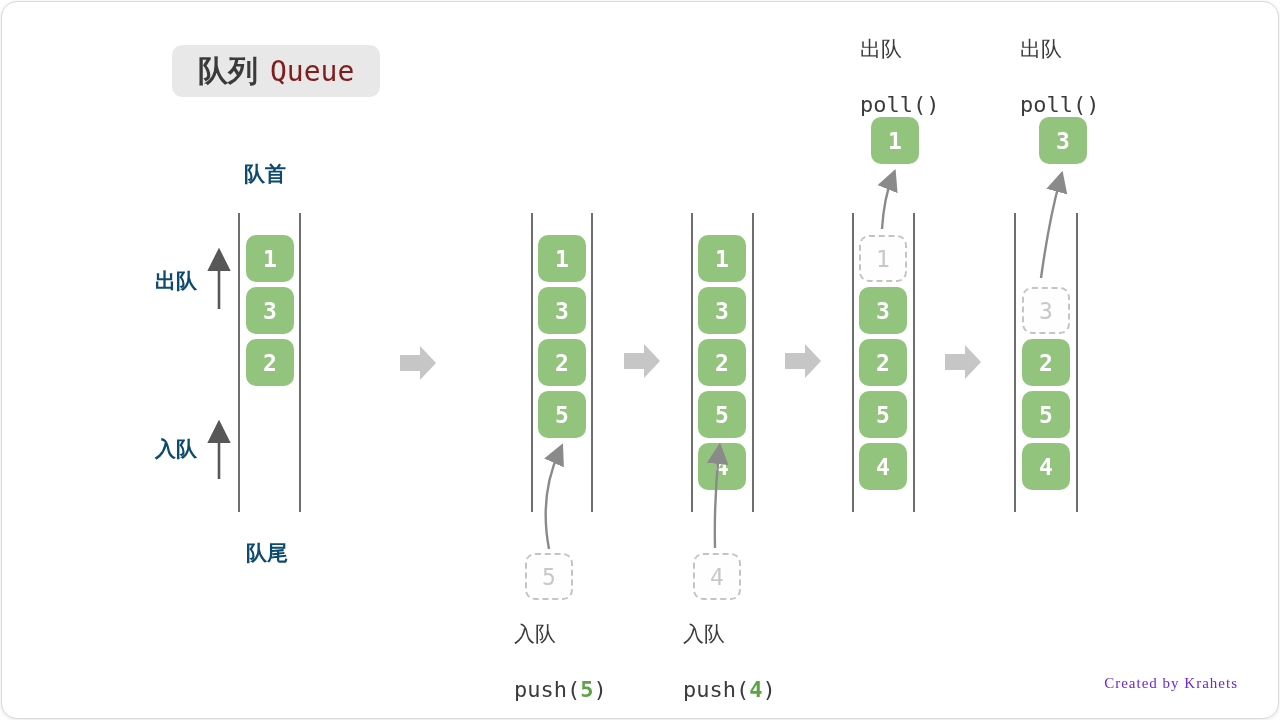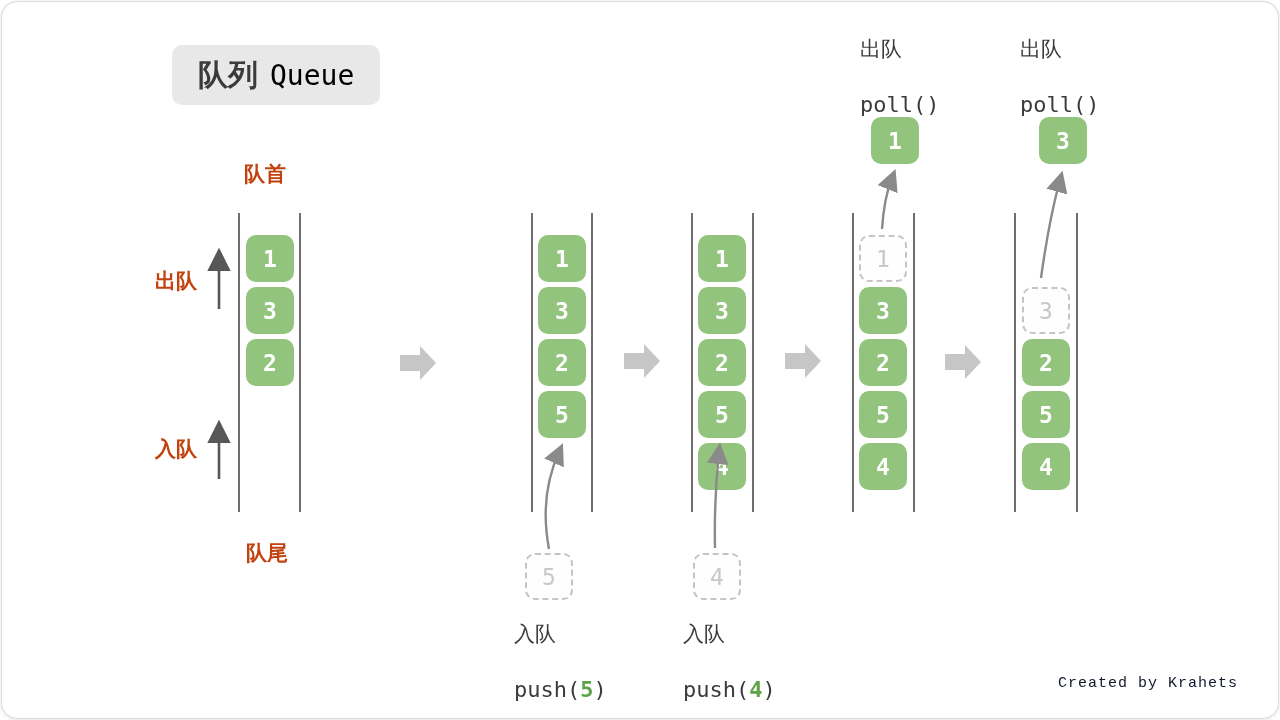--- a/index.html
+++ b/index.html
@@ -1,48 +1,48 @@
 <!DOCTYPE html>
 <html><head>
 <meta charset="utf-8">
 <style>
   html,body{margin:0;padding:0;background:#ffffff;width:1280px;height:720px;
     font-family:"DejaVu Sans","Liberation Sans",sans-serif;}
   .canvas{position:absolute;left:1px;top:1px;width:1276px;height:716px;
     background:#ffffff;border:1px solid #dadada;border-radius:16px;
     box-shadow:0 1px 4px rgba(0,0,0,.10);overflow:hidden;}
   
-  .badge{position:absolute;left:170px;top:43px;height:60px;padding:0 26px;
+  .badge{position:absolute;left:170px;top:43px;height:52px;padding:0 26px;
     background:#e8e8e8;border-radius:10px;display:flex;align-items:center;gap:12px;}
   .badge .zh{font-size:30px;font-weight:700;color:#3a3a3a;}
-  .badge .en{font-size:28px;color:#000000;font-family:"DejaVu Sans Mono","Liberation Mono",monospace;}
+  .badge .en{font-size:28px;color:#7f1d1d;font-family:"DejaVu Sans Mono","Liberation Mono",monospace;}
   
-  .side-label{position:absolute;font-size:21px;font-weight:700;color:#c2410c;white-space:nowrap;}
+  .side-label{position:absolute;font-size:21px;font-weight:700;color:#0c4a6e;white-space:nowrap;}
   
   .rail{position:absolute;top:211px;width:2px;height:299px;background:#6e6e6e;}
   
   .vbox{position:absolute;width:48px;height:47px;border-radius:10px;
     display:flex;align-items:center;justify-content:center;
     font-family:"DejaVu Sans Mono","Liberation Mono",monospace;font-size:23px;box-sizing:border-box;}
   .vbox.green{background:#93c47d;color:#ffffff;font-weight:700;}
   .vbox.dashed{border:2px dashed #c4c4c4;color:#c8c8c8;background:#fefefe;font-weight:400;}
   
   .op{position:absolute;white-space:nowrap;}
   .op .op-label{font-size:21px;color:#3b3b3b;display:block;}
   .op .op-code{font-family:"DejaVu Sans Mono","Liberation Mono",monospace;
     font-size:22px;color:#3b3b3b;display:block;margin-top:29px;}
   .op .arg{color:#5ba346;font-weight:700;}
   
   .step-arrow{position:absolute;width:36px;height:34px;}
   
   .overlay{position:absolute;left:0;top:0;width:1280px;height:720px;pointer-events:none;}
   
   .watermark{position:absolute;right:40px;bottom:26px;
-    font-family:Liberation Mono, monospace;
-    font-size:15px;color:#0f172a;letter-spacing:1px;}
+    font-family:Liberation Serif, serif;
+    font-size:15px;color:#6d28d9;letter-spacing:1px;}
 </style>
 </head>
 <body>
 
 <div class="canvas">
 
   <div class="badge">
     <span class="zh">队列</span>
     <span class="en">Queue</span>
   </div>

